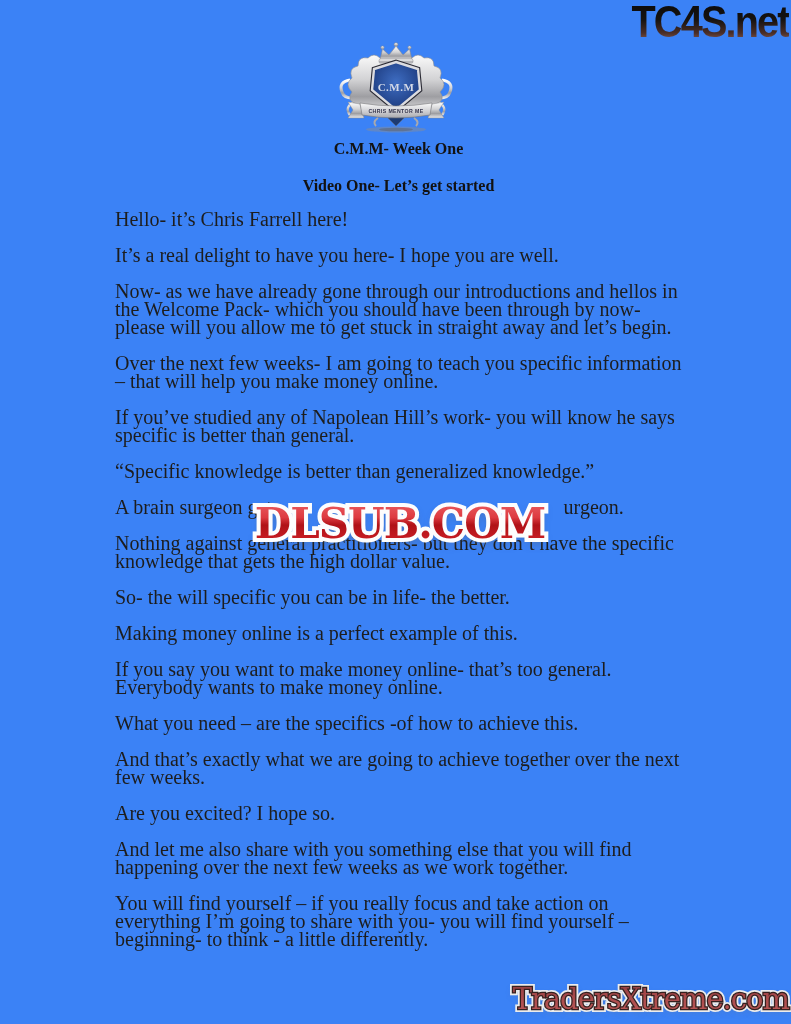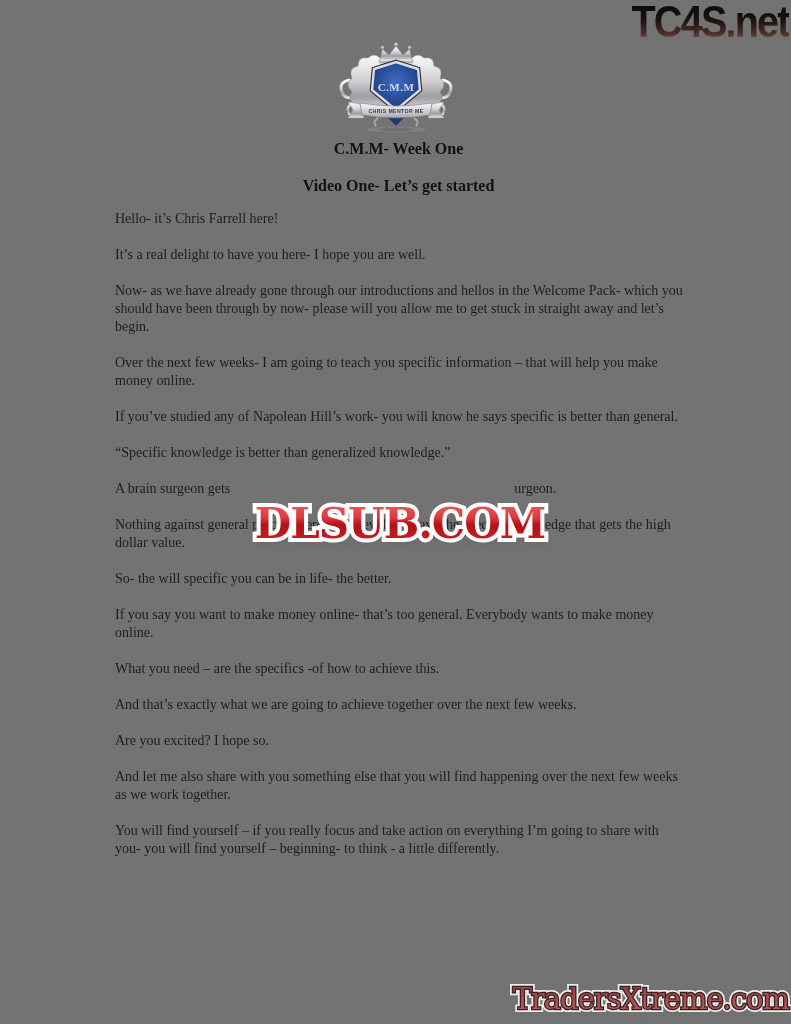--- a/index.html
+++ b/index.html
@@ -1,21 +1,21 @@
 <!DOCTYPE html>
 <html><head>
 <meta charset="utf-8">
 <style>
   * { box-sizing: border-box; }
   html, body { margin: 0; padding: 0; background: #ffffff; }
   .page {
     position: relative;
     width: 791px;
     height: 1024px;
-    background: #737373;
+    background: #3b82f6;
     overflow: hidden;
     font-family: "Liberation Serif", serif;
   }
 
   
   .tc4s {
     position: absolute;
     top: 0px;
     right: 2px;
     font-family: "Liberation Sans", sans-serif;
@@ -55,21 +55,21 @@
   }
   .title   { top: 140px; }
   .subtitle{ top: 177px; }
 
   
   .content {
     position: absolute;
     left: 115px;
     top: 210px;
     width: 568px;
-    font-size: 14px;
+    font-size: 20px;
     line-height: 18px;
     color: #1d1d1d;
   }
   .content p { margin: 0 0 18px 0; }
   .gap { display: inline-block; width: 284px; height: 1px; }
 
   
   .dlsub {
     position: absolute;
     left: 248px;
@@ -199,20 +199,21 @@
   <div class="content">
     <p>Hello- it’s Chris Farrell here!</p>
     <p>It’s a real delight to have you here- I hope you are well.</p>
     <p>Now- as we have already gone through our introductions and hellos in the Welcome Pack- which you should have been through by now- please will you allow me to get stuck in straight away and let’s begin.</p>
     <p>Over the next few weeks- I am going to teach you specific information – that will help you make money online.</p>
     <p>If you’ve studied any of Napolean Hill’s work- you will know he says specific is better than general.</p>
     <p>“Specific knowledge is better than generalized knowledge.”</p>
     <p><span>A brain surgeon gets</span><span class="gap"></span><span>urgeon.</span></p>
     <p>Nothing against general practitioners- but they don’t have the specific knowledge that gets the high dollar value.</p>
     <p>So- the will specific you can be in life- the better.</p>
+    <p>Making money online is a perfect example of this.</p>
     <p>If you say you want to make money online- that’s too general. Everybody wants to make money online.</p>
     <p>What you need – are the specifics -of how to achieve this.</p>
     <p>And that’s exactly what we are going to achieve together over the next few weeks.</p>
     <p>Are you excited? I hope so.</p>
     <p>And let me also share with you something else that you will find happening over the next few weeks as we work together.</p>
     <p>You will find yourself – if you really focus and take action on everything I’m going to share with you- you will find yourself – beginning- to think - a little differently.</p>
   </div>
 
   <div class="dlsub">
     <span class="dlsub-stroke">DLSUB.COM</span>

